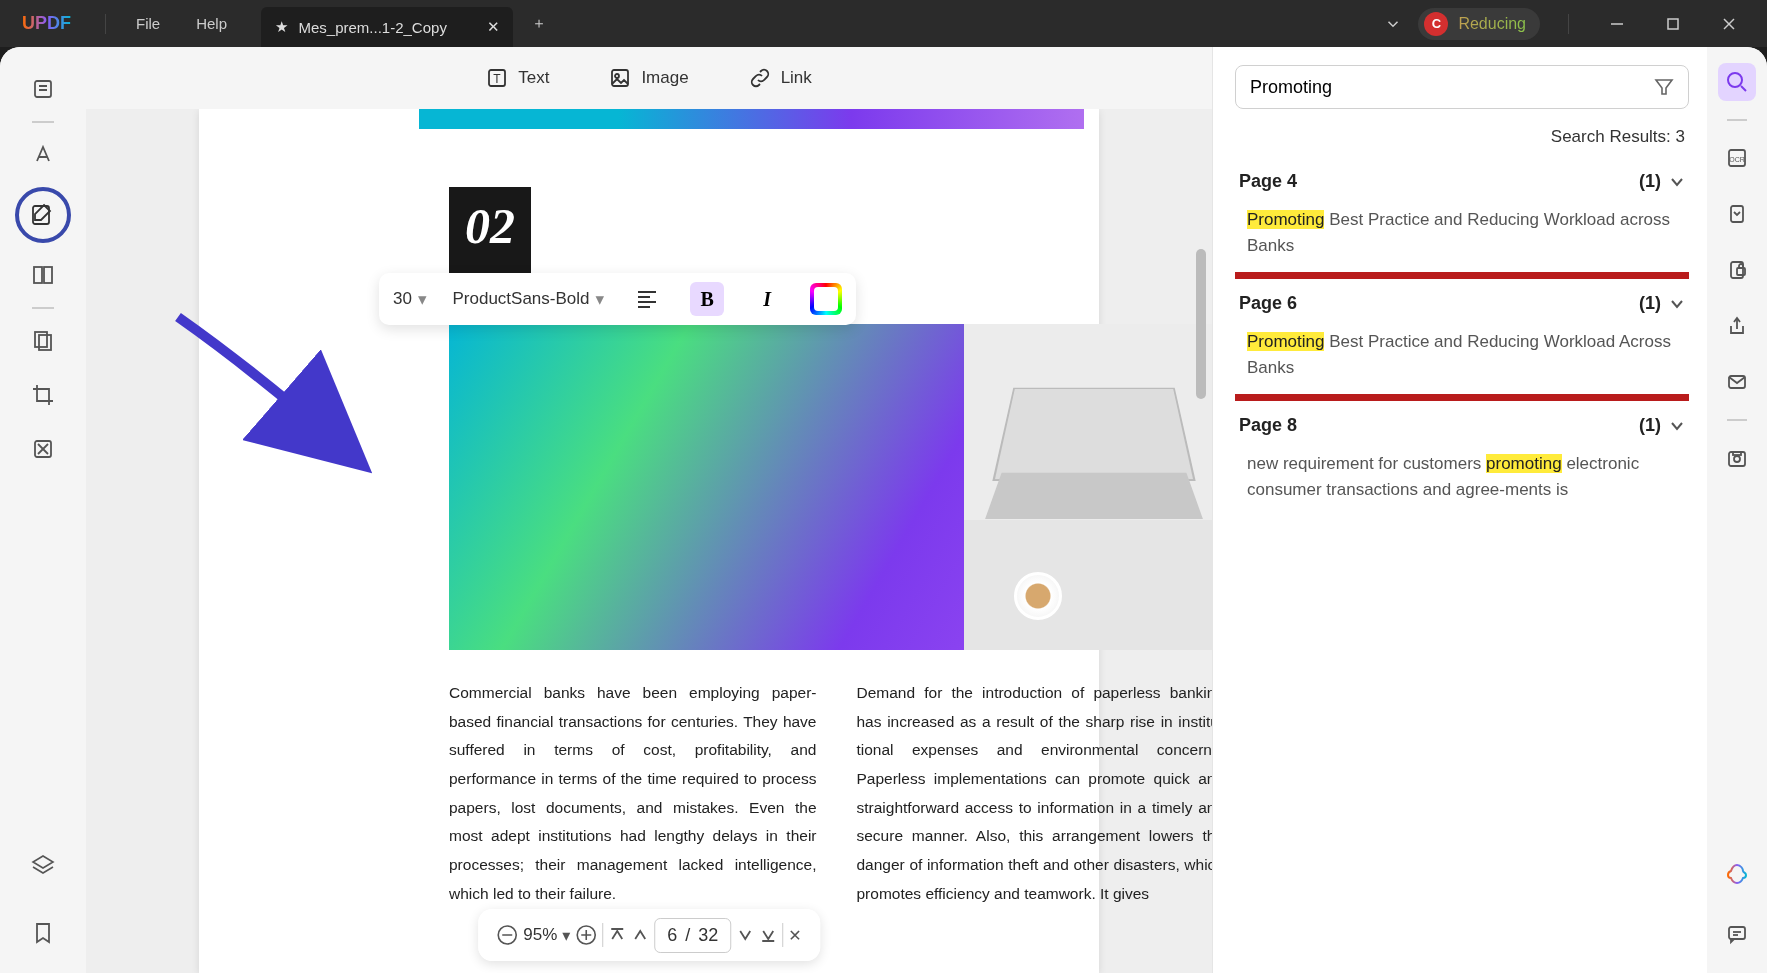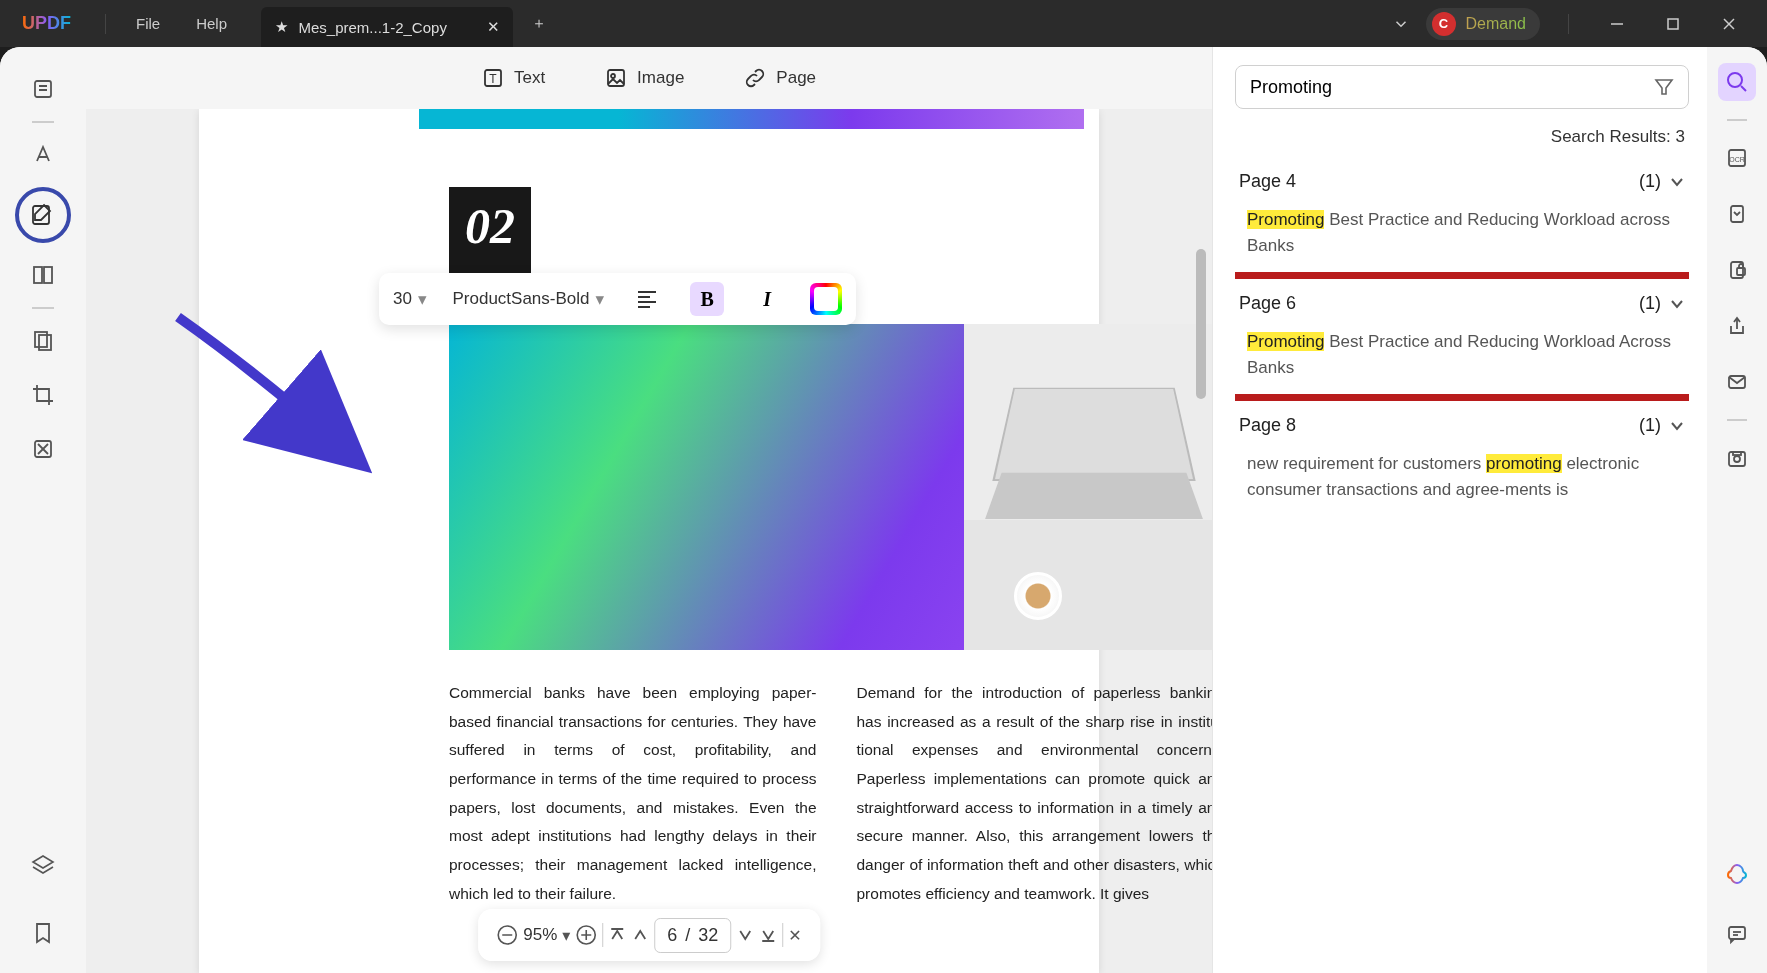--- a/index.html
+++ b/index.html
@@ -79,21 +79,21 @@
 .page-box { border:1px solid #ccc; border-radius:6px; padding:6px 12px; display:flex; gap:8px; font-size:18px; align-items:center; }
 
 
 .rpanel { width:495px; background:#fff; border-left:1px solid #e5e5e5; padding:18px 18px 18px 22px; display:flex; flex-direction:column; }
 .searchbox { display:flex; align-items:center; border:1px solid #d0d0d0; border-radius:8px; height:44px; padding:0 14px; }
 .searchbox input { flex:1; border:none; outline:none; font-size:18px; }
 .filter-ico { cursor:pointer; color:#666; }
 .res-count { text-align:right; font-size:17px; color:#333; margin:18px 4px 10px; }
 .res-group { border-top:7px solid #b91c1c; padding:14px 4px; }
 .res-group:first-of-type { border-top:none; }
-.res-head { display:flex; justify-content:space-between; align-items:center; cursor:pointer; font-size:18px; color:#222; }
+.res-head { display:flex; justify-content:space-between; align-items:center; cursor:pointer; font-size:18px; color:#222;font-weight:bold; }
 .res-head .cnt { display:flex; align-items:center; gap:8px; color:#222; }
 .res-snip { margin-top:15px; color:#555; font-size:17px; line-height:1.5; padding-left:8px; }
 .hl { background:#ffeb3b; color:#222; }
 .res-scroll { overflow-y:auto; }
 
 
 .rtool { width:60px; background:#f5f5f5; display:flex; flex-direction:column; align-items:center; padding-top:16px; gap:18px; }
 .rtool .ico { width:38px; height:38px; display:flex; align-items:center; justify-content:center; border-radius:8px; cursor:pointer; color:#555; }
 .rtool .ico.active { background:#e3d4ff; color:#7c3aed; }
 .rtool .hr { width:20px; height:2px; background:#ccc; }
@@ -116,21 +116,21 @@
   </div>
   <div class="plus-tab">＋</div>
   <div class="titlebar-right">
     <div class="chev">
       <svg width="18" height="18" viewBox="0 0 24 24" fill="none" stroke="#ccc" stroke-width="2">
           <polyline points="6 9 12 15 18 9"></polyline>
         </svg>
     </div>
     <div class="upgrade">
       <div class="avatar">C</div>
-      <span class="upgrade-text">Demand</span>
+      <span class="upgrade-text">Reducing</span>
     </div>
     <div class="sep"></div>
     <div class="wbtn">
         <svg width="14" height="14">
           <line x1="1" y1="7" x2="13" y2="7" stroke="#ccc" stroke-width="1.5"></line>
         </svg>
       </div>
     <div class="wbtn">
         <svg width="14" height="14">
           <rect x="2" y="2" width="10" height="10" fill="none" stroke="#ccc" stroke-width="1.5"></rect>
@@ -224,21 +224,21 @@
             <circle cx="8" cy="9" r="2"></circle>
             <path d="M3 17l5-5 4 4 3-3 4 4"></path>
           </svg>
         <span>Image</span>
       </div>
       <div class="item">
         <svg width="22" height="22" fill="none" stroke="#333" stroke-width="1.8">
             <path d="M9 13a4 4 0 0 0 6 0l3-3a4 4 0 0 0-6-6l-1 1"></path>
             <path d="M13 9a4 4 0 0 0-6 0l-3 3a4 4 0 0 0 6 6l1-1"></path>
           </svg>
-        <span>Page</span>
+        <span>Link</span>
       </div>
     </div>
 
     <div class="canvas-wrap">
       <div class="page">
         <div class="grad-bar"></div>
         <div class="badge02">02</div>
 
         <div class="edit-toolbar">
           <div class="et-field">

